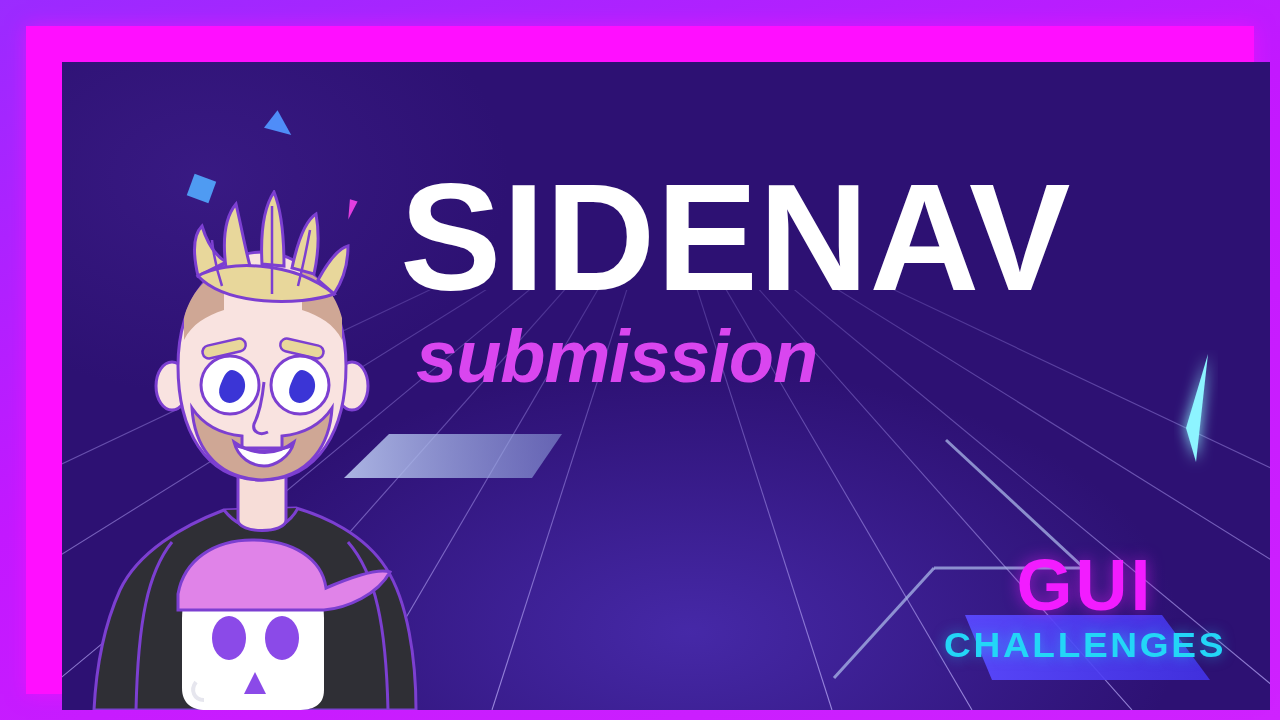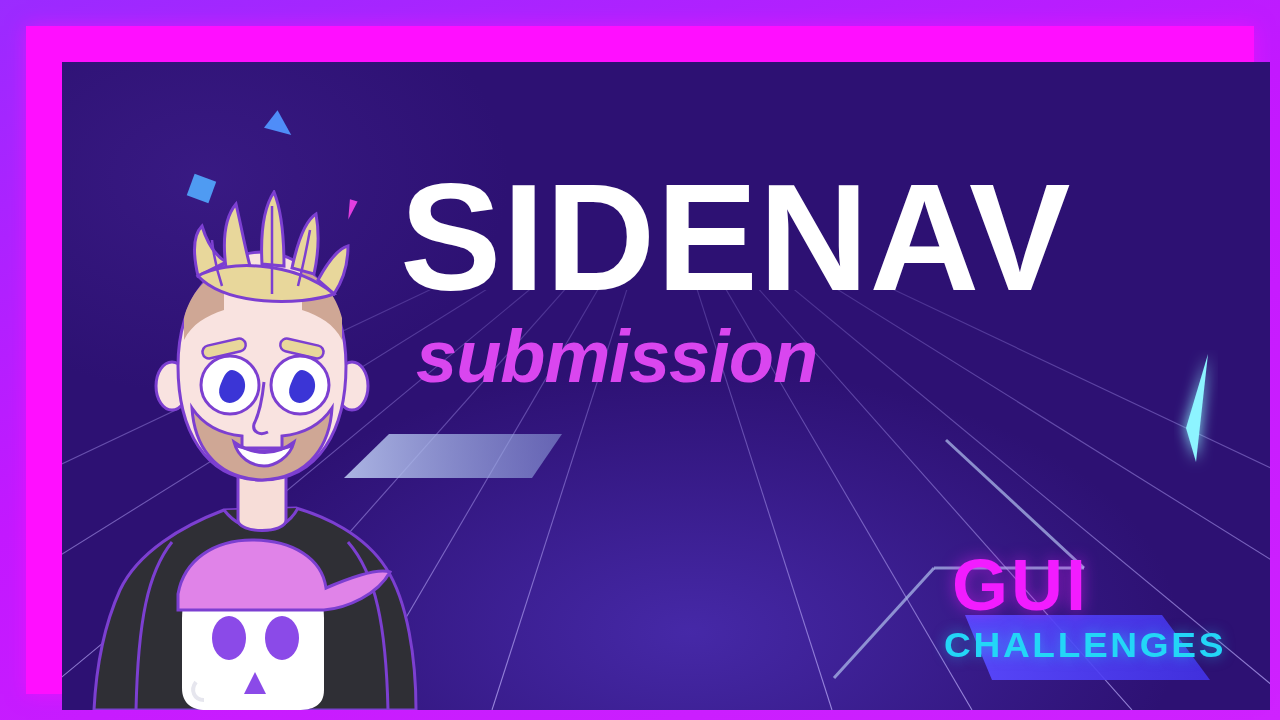--- a/index.html
+++ b/index.html
@@ -88,21 +88,21 @@
     letter-spacing: -1px;
     font-style: italic;
   }
   .subtitle-line { display: block; }
 
   
   #logo {
     position: absolute;
     right: 52px;
     bottom: 48px;
-    text-align: left;
+    text-align: center;
   }
   .logo-gui {
     display: block;
     font-size: 72px;
     font-weight: 700;
     color: #f21cff;
     letter-spacing: 3px;
     line-height: 1;
     text-shadow: 0 0 16px rgba(242,28,255,.55);
   }

